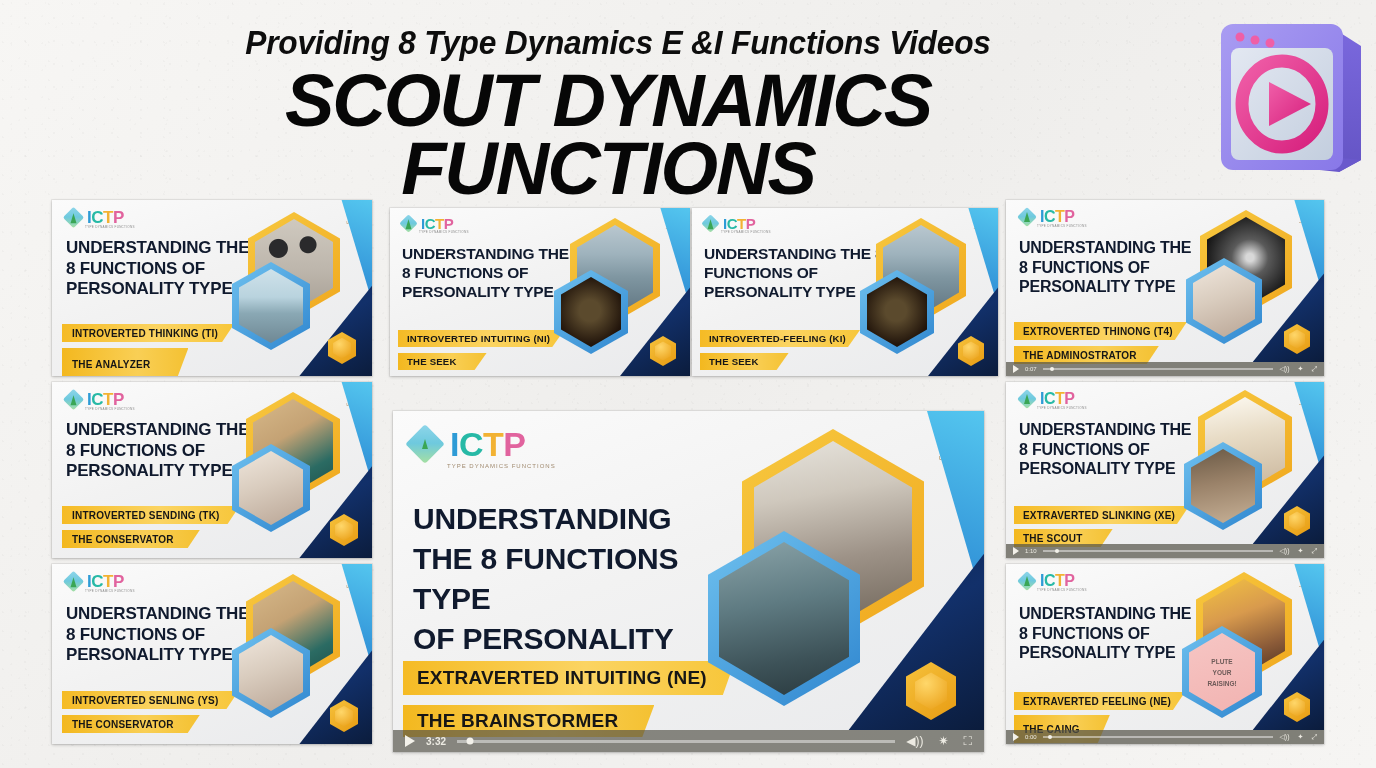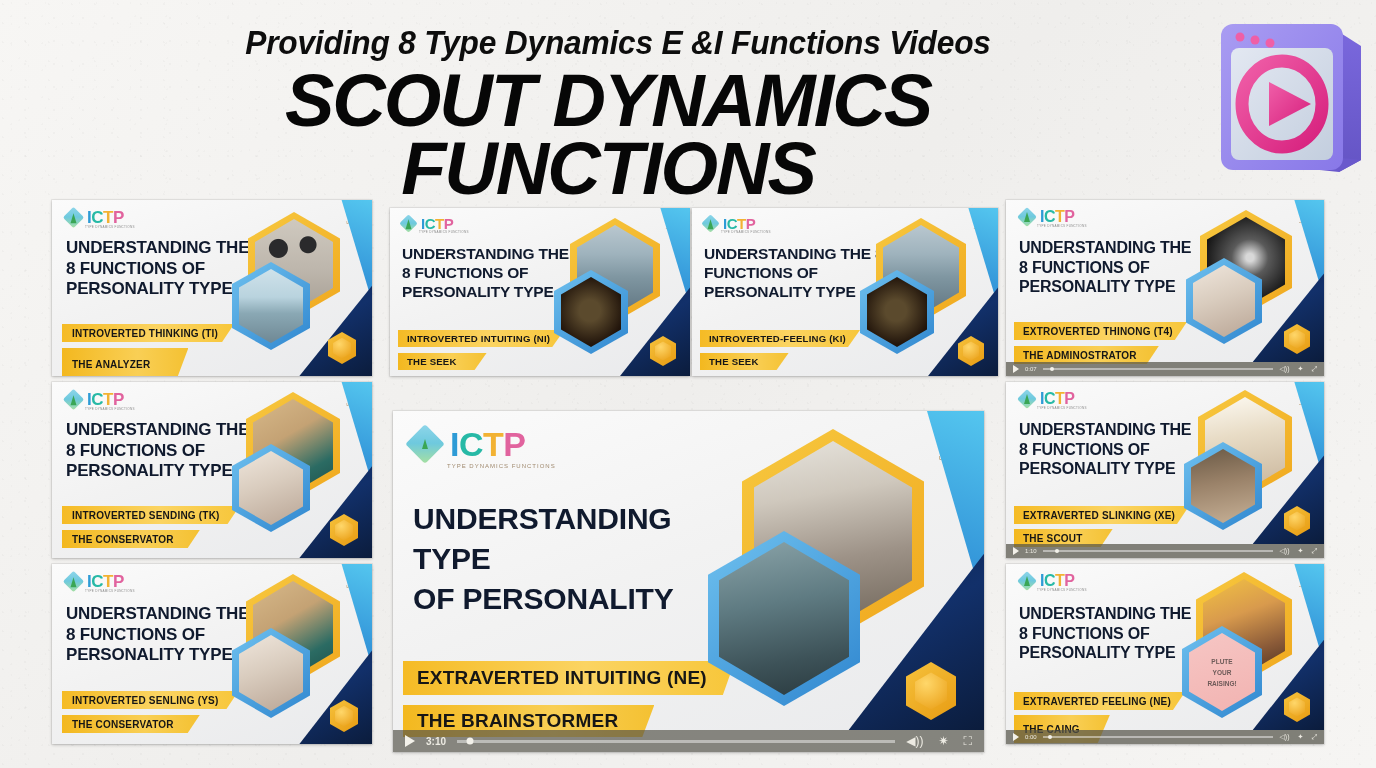--- a/index.html
+++ b/index.html
@@ -489,20 +489,21 @@
   </div>
   <div class="logo-tag" style="position:absolute;left:54px;top:52px;font-size:6px;letter-spacing:1px;color:#a08a6f;">TYPE DYNAMICS FUNCTIONS</div>
 
   <div class="q-logo" style="right:16px; top:18px;">
     <div class="q-mark" style="font-size:27px;">Q</div>
     <div class="q-sub" style="font-size:4.5px;">UNIVERSITY</div>
   </div>
 
   <div style="position:absolute;left:20px;top:92px;width:290px;">
     <div class="headline" style="position:static;font-size:30px;line-height:31px;">UNDERSTANDING</div>
+    <div class="headline" style="position:static;font-size:30px;line-height:31px;margin-top:9px;">THE 8 FUNCTIONS</div>
     <div class="headline" style="position:static;font-size:30px;line-height:31px;margin-top:9px;">TYPE</div>
     <div class="headline" style="position:static;font-size:30px;line-height:31px;margin-top:9px;">OF PERSONALITY</div>
   </div>
 
   <div class="ribbon" style="left:10px; top:250px; height:34px; padding:0 28px 0 14px; font-size:19px;">EXTRAVERTED INTUITING (Ne)</div>
   <div class="ribbon sub" style="left:10px; top:294px; height:32px; padding:0 36px 0 14px; font-size:19px;">THE BRAINSTORMER</div>
 
   <div class="artwork" style="width:290px; bottom:22px;">
     <div class="nav-blue" style="width:150px;height:250px;"></div>
     <div class="nav-dark" style="width:205px;height:215px;"></div>
@@ -510,21 +511,21 @@
       <div class="hex-in ph-team" style="inset:12px;"></div>
     </div>
     <div class="hex hex-blue" style="left:14px; top:120px; width:152px; height:175px;">
       <div class="hex-in ph-crowd" style="inset:11px;"></div>
     </div>
     <div class="hex-badge" style="right:28px; bottom:10px; width:50px; height:58px;"></div>
   </div>
 
   <div class="vbar" style="height:22px; padding:0 12px; gap:11px; background:rgba(84,82,72,.68);">
     <span class="vplay" style="border-left-width:10px;border-top-width:6px;border-bottom-width:6px;"></span>
-    <span class="vtime" style="font-size:10px;font-weight:600;">3:10</span>
+    <span class="vtime" style="font-size:10px;font-weight:600;">3:32</span>
     <span class="vtrack" style="height:3px;">
       <span class="vdot" style="left:3%;width:7px;height:7px;"></span>
     </span>
     <span class="vicons" style="gap:15px;font-size:12px;">
       <span>◀))</span>
       <span>✷</span>
       <span>⛶</span>
     </span>
   </div>
 </div>

